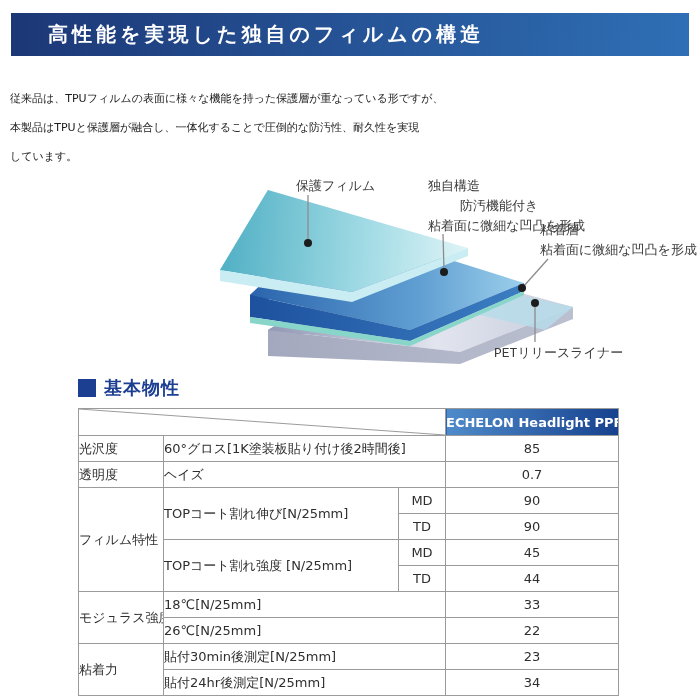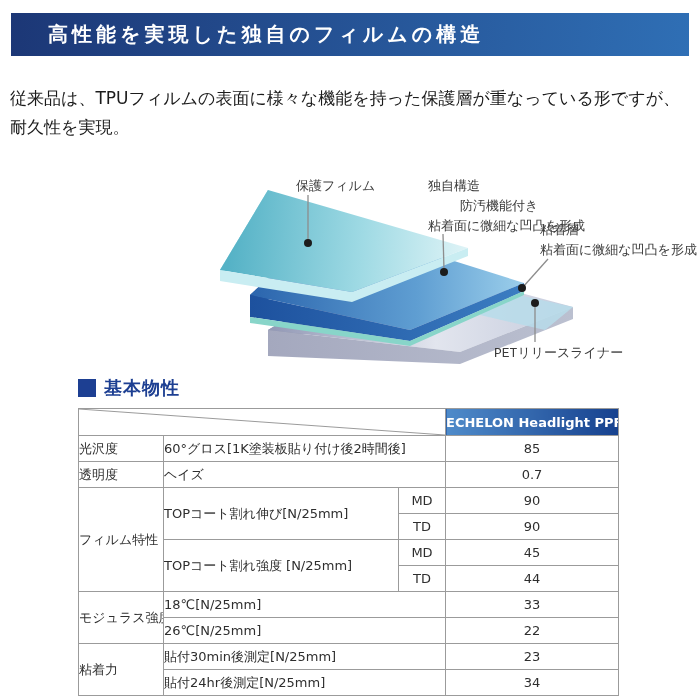--- a/index.html
+++ b/index.html
@@ -15,21 +15,21 @@
     background:linear-gradient(95deg,var(--banner-left,#1c3776) 0%,var(--banner-right,#2f6fb5) 100%);
     display:flex;align-items:center;
     padding-left:37px;box-sizing:border-box;
   }
   .banner span{
     font-family:"DejaVu Serif","Liberation Serif",serif;
     font-size:20px;font-weight:600;letter-spacing:4px;color:#ffffff;
     white-space:nowrap;
   }
   
-  .intro{position:absolute;left:10px;top:84px;width:685px;font-size:17px;line-height:29px;color:#1b1b1b;}
+  .intro{position:absolute;left:10px;top:84px;width:685px;font-size:11px;line-height:29px;color:#1b1b1b;}
   
   .diagram{position:absolute;left:0;top:0;width:700px;height:380px;}
   .diagram svg{position:absolute;left:210px;top:166px;}
   .dlabel{position:absolute;font-size:13px;line-height:20px;color:#3a3a3a;white-space:nowrap;font-family:Liberation Mono, monospace;}
   
   .sec-head{position:absolute;left:78px;top:376px;display:flex;align-items:center;}
   .sec-head .sq{width:18px;height:18px;background:var(--accent,#1d3f92);margin-right:8px;}
   .sec-head .tx{font-size:18px;font-weight:bold;color:var(--accent,#1d3f92);letter-spacing:1px;}
   
   table.props{
@@ -54,21 +54,22 @@
 </style>
 </head>
 <body>
 
 <div class="banner">
   <span>高性能を実現した独自のフィルムの構造</span>
 </div>
 
 <div class="intro">
   <div>従来品は、TPUフィルムの表面に様々な機能を持った保護層が重なっている形ですが、</div>
-  <div>耐久性を実現。</div>
+  <div>本製品はTPUと保護層が融合し、一体化することで圧倒的な防汚性、耐久性を実現</div>
+  <div>しています。</div>
 </div>
 
 <div class="diagram">
   <svg width="480" height="210" viewBox="0 0 480 210">
     <defs>
       <linearGradient id="gTop" gradientUnits="userSpaceOnUse" x1="20" y1="70" x2="260" y2="85">
         <stop offset="0" stop-color="#55b2c6"></stop>
           <stop offset="0.55" stop-color="#9fdae4"></stop>
           <stop offset="1" stop-color="#e0f4f7"></stop>
       </linearGradient>

